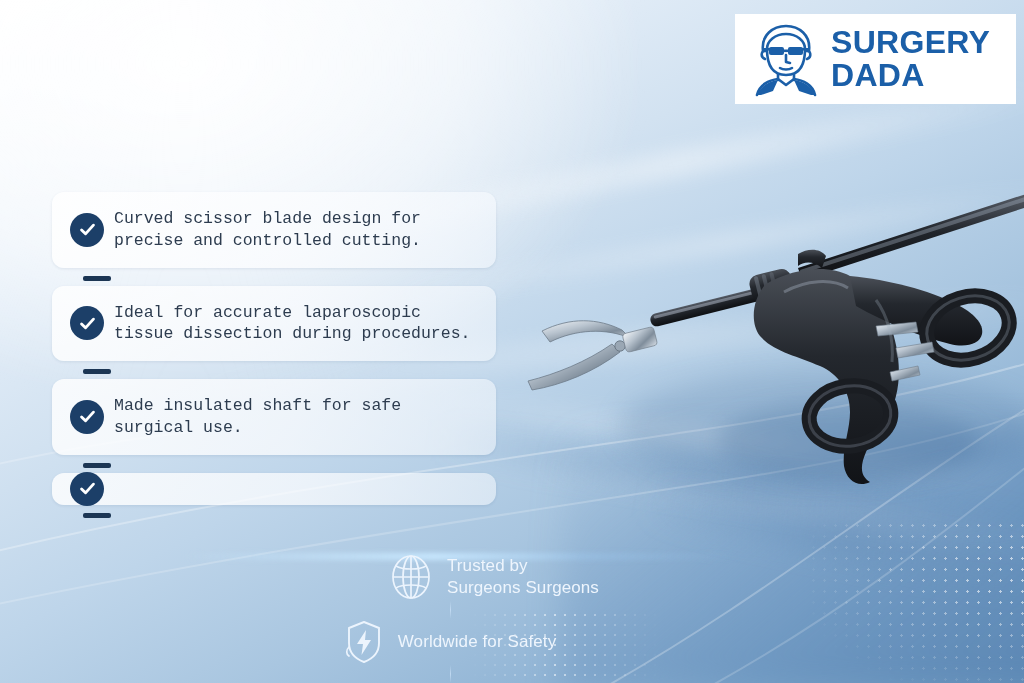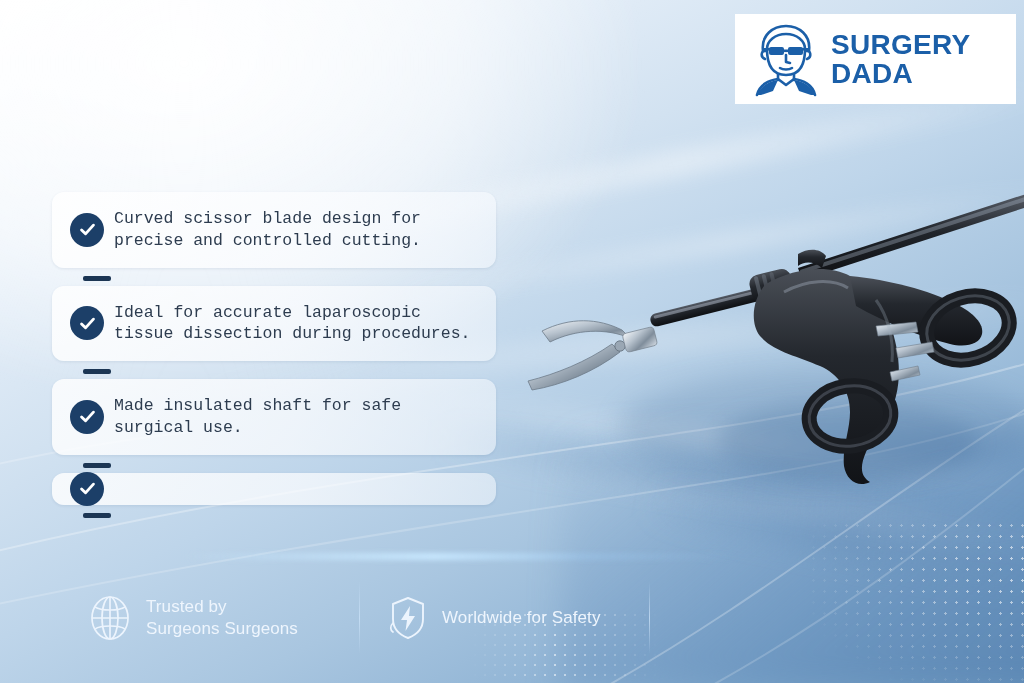--- a/index.html
+++ b/index.html
@@ -100,21 +100,21 @@
   .logo{
     position:absolute; left:735px; top:14px;
     width:281px; height:90px;
     background:#ffffff;
     display:flex; align-items:center; gap:6px;
     padding-left:12px;
   }
   .logo-mark{ width:78px; height:76px; flex:0 0 auto; }
   .logo-text{ display:flex; flex-direction:column; line-height:1.04; }
   .logo-l1, .logo-l2{
-    font-size:28px; font-weight:bold; color:#1b5fa8; letter-spacing:.3px;
+    font-size:32px; font-weight:bold; color:#1b5fa8; letter-spacing:.3px;
   }
 
   
   .features{ position:absolute; left:52px; top:192px; width:444px; }
   .card{
     position:relative;
     background:linear-gradient(100deg, rgba(255,255,255,.82) 0%, rgba(252,253,255,.74) 55%, rgba(248,251,255,.55) 100%);
     border-radius:12px;
     padding:16px 18px 16px 62px;
     margin-bottom:18px;
@@ -146,21 +146,21 @@
     border-top-right-radius:118px;
     border-bottom-right-radius:0;
   }
   .footer-sheen{
     position:absolute; left:180px; top:553px; width:560px; height:7px;
     background:linear-gradient(90deg, rgba(180,220,255,0) 0%, rgba(200,232,255,.95) 45%, rgba(160,205,245,.35) 72%, rgba(180,220,255,0) 100%);
     filter:blur(2.5px);
   }
   .badges{
     position:absolute; left:0; top:553px; width:900px; height:130px;
-    display:flex; align-items:center;
+    display:flex; align-items:center;flex-direction:column;
   }
   .badge{ display:flex; align-items:center; gap:14px; color:#eef5fd; }
   .badge .bicon{ flex:0 0 auto; }
   .badge .blabel{ font-size:17px; line-height:1.28; letter-spacing:.1px; }
   .b1{ margin-left:88px; }
   .b2{ margin-left:0; }
   .b3{ margin-left:0; }
   .vdiv{
     width:1px; height:72px;
     background:linear-gradient(180deg, rgba(200,225,250,0), rgba(205,228,250,.75), rgba(200,225,250,0));

